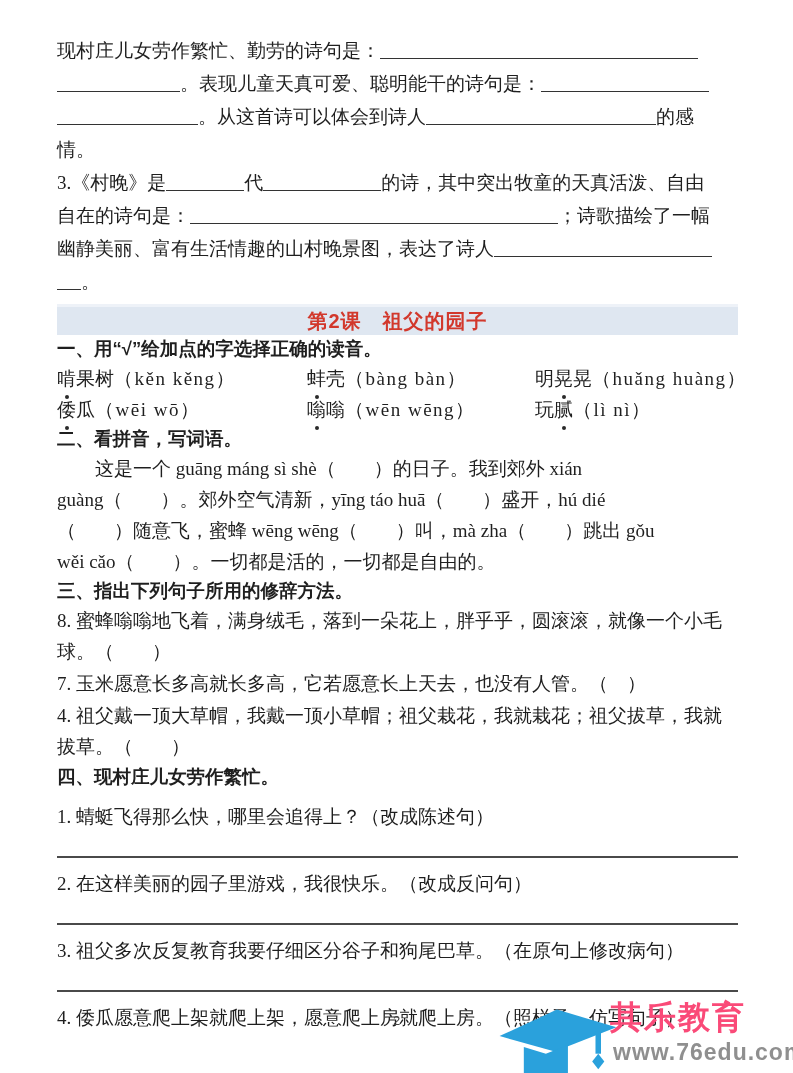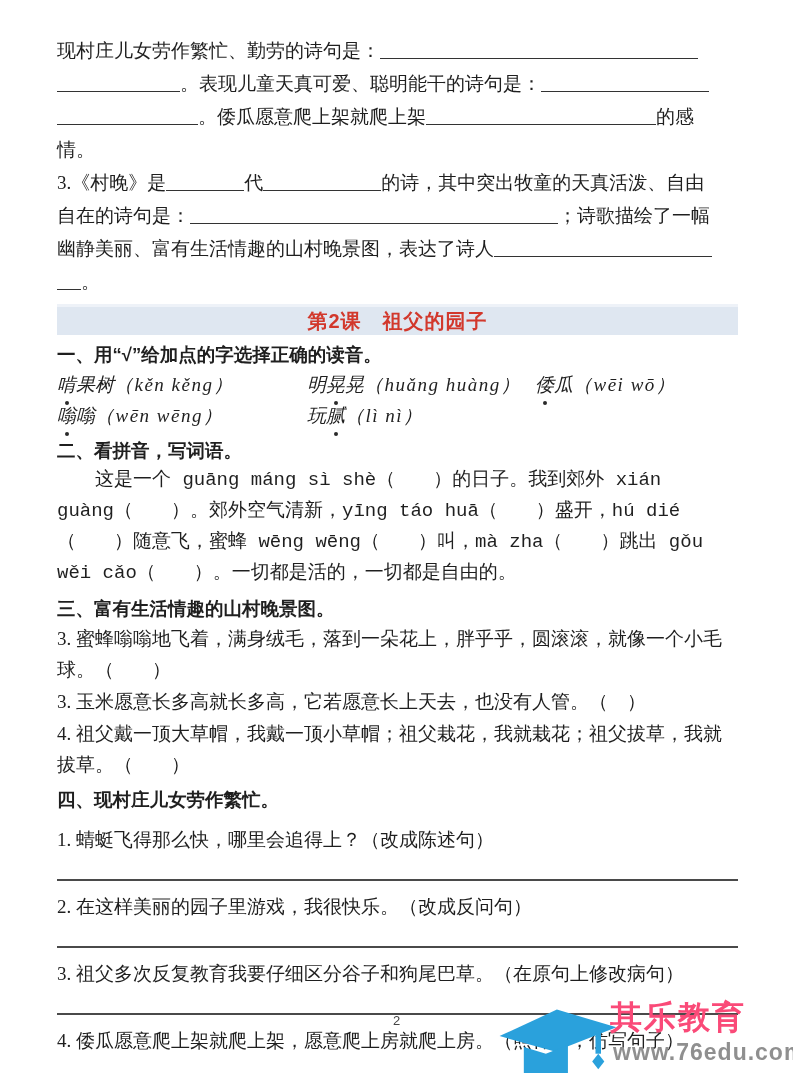--- a/index.html
+++ b/index.html
@@ -46,37 +46,36 @@
     font-family:"Liberation Sans","DejaVu Sans",sans-serif;
     font-weight:bold;
     font-size:20px;
     letter-spacing:1px;
   }
   .sec-heading{
     font-family:"Liberation Sans","DejaVu Sans",sans-serif;
     font-weight:bold;
     font-size:18.5px;
     line-height:28px;
-    margin-top:6px;
   }
   .pinyin-grid{
     display:grid;
     grid-template-columns:250px 228px auto;
     line-height:31px;
   }
-  .pinyin-grid .cell{white-space:nowrap;font-style:italic;}
+  .pinyin-grid .cell{white-space:nowrap;}
   .pinyin{letter-spacing:1.5px;}
   .dotted{position:relative;display:inline-block;}
   .dotted::after{
     content:"";
     position:absolute;left:50%;bottom:-5px;
     width:4px;height:4px;border-radius:50%;
     background:#2a2a2a;transform:translateX(-50%);
   }
-  .s2-line{line-height:31px;white-space:nowrap;font-family:Liberation Mono, monospace;}
+  .s2-line{line-height:31px;white-space:nowrap;}
   .s2-line.indent{text-indent:2em;}
   .s3-item{line-height:31px;margin-bottom:1px;}
   .s4-item{line-height:30px;margin-top:11px;white-space:nowrap;}
   .answer-line{
     border-top:2px solid var(--line);
     margin-top:24px;
     height:0;
   }
   .page-number{
     position:absolute;
@@ -107,55 +106,56 @@
 </style>
 </head>
 <body>
 
 <div class="page">
   <div class="content">
 
     <div>
       <div class="rline"><span>现村庄儿女劳作繁忙、勤劳的诗句是：</span><span class="blank" style="width:318px"></span></div>
       <div class="rline"><span class="blank" style="width:123px"></span><span>。表现儿童天真可爱、聪明能干的诗句是：</span><span class="blank" style="width:168px"></span></div>
-      <div class="rline"><span class="blank" style="width:141px"></span><span>。倭瓜愿意爬上架就爬上架</span><span class="blank" style="width:230px"></span><span>的感</span></div>
+      <div class="rline"><span class="blank" style="width:141px"></span><span>。从这首诗可以体会到诗人</span><span class="blank" style="width:230px"></span><span>的感</span></div>
       <div class="rline"><span>情。</span></div>
       <div class="rline"><span>3.《村晚》是</span><span class="blank" style="width:78px"></span><span>代</span><span class="blank" style="width:118px"></span><span>的诗，其中突出牧童的天真活泼、自由</span></div>
       <div class="rline"><span>自在的诗句是：</span><span class="blank" style="width:368px"></span><span>；诗歌描绘了一幅</span></div>
       <div class="rline"><span>幽静美丽、富有生活情趣的山村晚景图，表达了诗人</span><span class="blank" style="width:218px"></span></div>
       <div class="rline"><span class="blank" style="width:24px"></span><span>。</span></div>
     </div>
 
     <div class="band">
       <span class="title">第2课　祖父的园子</span>
     </div>
 
     <div>
       <div class="sec-heading">一、用“√”给加点的字选择正确的读音。</div>
       <div class="pinyin-grid">
         <div class="cell"><span></span><span class="dotted">啃</span><span>果树</span><span class="pinyin">（kěn  kěng）</span></div>
+        <div class="cell"><span></span><span class="dotted">蚌</span><span>壳</span><span class="pinyin">（bàng  bàn）</span></div>
         <div class="cell"><span>明</span><span class="dotted">晃</span><span>晃</span><span class="pinyin">（huǎng huàng）</span></div>
         <div class="cell"><span></span><span class="dotted">倭</span><span>瓜</span><span class="pinyin">（wēi  wō）</span></div>
         <div class="cell"><span></span><span class="dotted">嗡</span><span>嗡</span><span class="pinyin">（wēn  wēng）</span></div>
         <div class="cell"><span>玩</span><span class="dotted">腻</span><span></span><span class="pinyin">（lì  nì）</span></div>
       </div>
     </div>
 
     <div>
       <div class="sec-heading">二、看拼音，写词语。</div>
       <div class="s2-line indent">这是一个 guāng  máng  sì  shè（　　）的日子。我到郊外 xián</div>
       <div class="s2-line">guàng（　　）。郊外空气清新，yīng  táo  huā（　　）盛开，hú  dié</div>
       <div class="s2-line">（　　）随意飞，蜜蜂 wēng  wēng（　　）叫，mà  zha（　　）跳出 gǒu</div>
       <div class="s2-line">wěi  cǎo（　　）。一切都是活的，一切都是自由的。</div>
     </div>
 
     <div>
-      <div class="sec-heading">三、富有生活情趣的山村晚景图。</div>
-      <div class="s3-item">3. 蜜蜂嗡嗡地飞着，满身绒毛，落到一朵花上，胖乎乎，圆滚滚，就像一个小毛球。（　　）</div>
-      <div class="s3-item">3. 玉米愿意长多高就长多高，它若愿意长上天去，也没有人管。（　）</div>
+      <div class="sec-heading">三、指出下列句子所用的修辞方法。</div>
+      <div class="s3-item">8. 蜜蜂嗡嗡地飞着，满身绒毛，落到一朵花上，胖乎乎，圆滚滚，就像一个小毛球。（　　）</div>
+      <div class="s3-item">7. 玉米愿意长多高就长多高，它若愿意长上天去，也没有人管。（　）</div>
       <div class="s3-item">4. 祖父戴一顶大草帽，我戴一顶小草帽；祖父栽花，我就栽花；祖父拔草，我就拔草。（　　）</div>
     </div>
 
     <div>
       <div class="sec-heading">四、现村庄儿女劳作繁忙。</div>
       <div class="s4-item">1. 蜻蜓飞得那么快，哪里会追得上？（改成陈述句）</div>
       <div class="answer-line"></div>
       <div class="s4-item">2. 在这样美丽的园子里游戏，我很快乐。（改成反问句）</div>
       <div class="answer-line"></div>
       <div class="s4-item">3. 祖父多次反复教育我要仔细区分谷子和狗尾巴草。（在原句上修改病句）</div>

